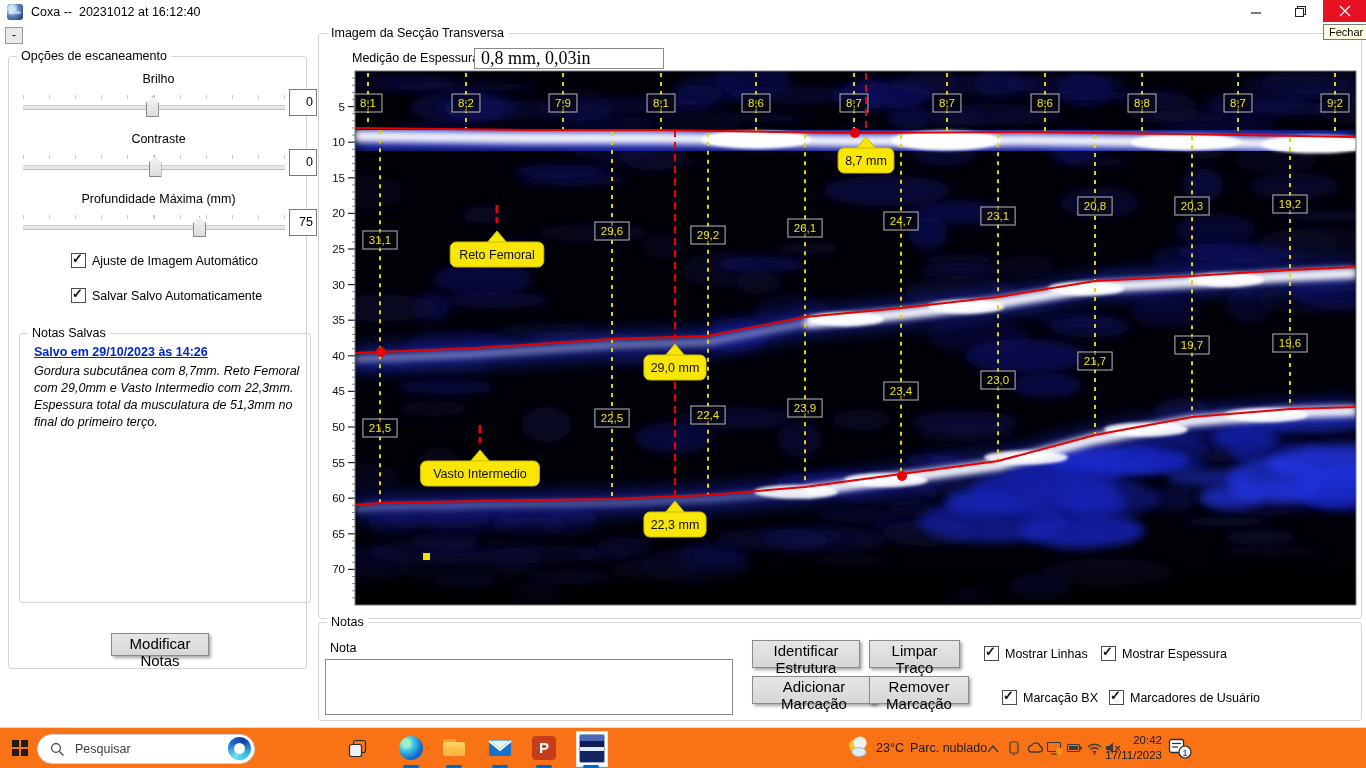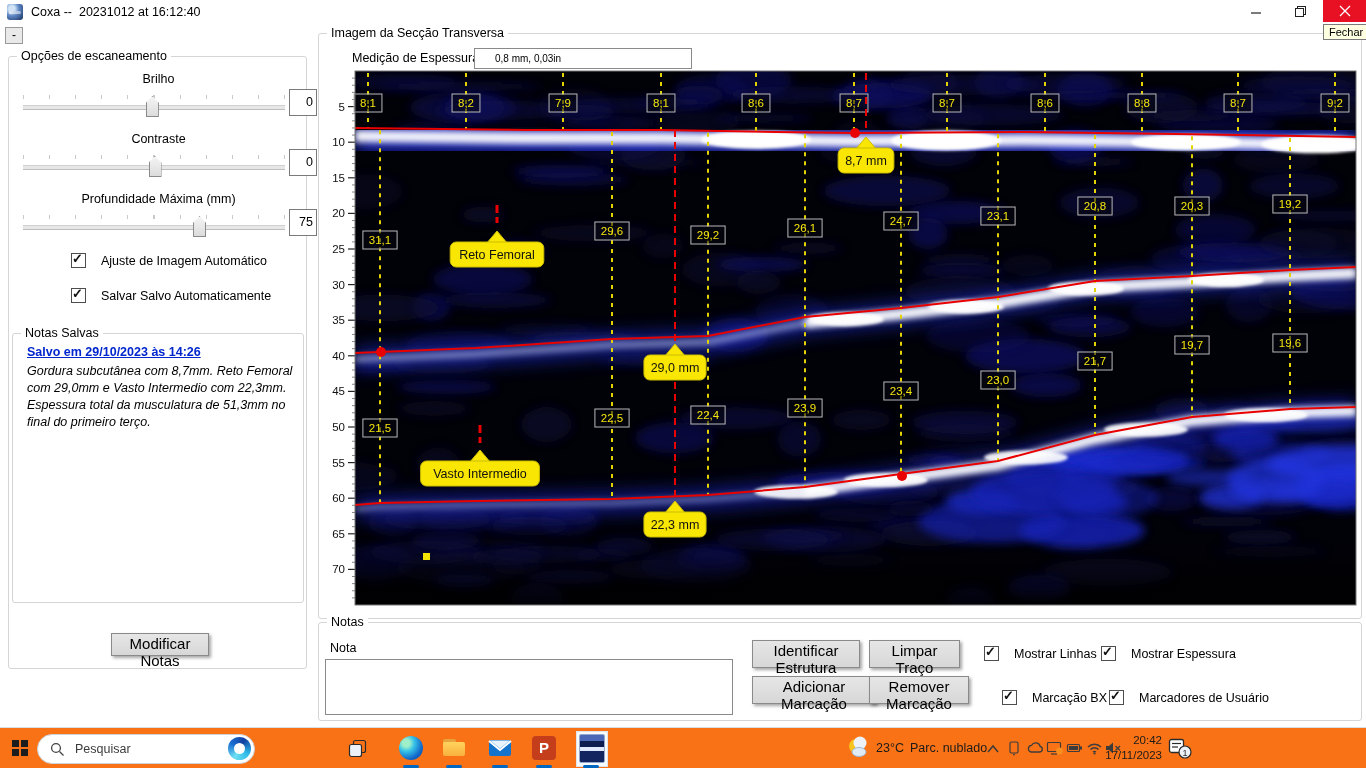--- a/index.html
+++ b/index.html
@@ -25,33 +25,33 @@
             border:1px solid #9a9a9a;font-size:12px;line-height:13px;text-align:center;}
   .slider-label{position:absolute;left:0;width:299px;text-align:center;font-size:12.5px;}
   .tickbar{position:absolute;left:14px;width:262px;height:4px;
            background:repeating-linear-gradient(90deg,#c9c9c9 0 1px,transparent 1px 26.1px);}
   .track{position:absolute;left:14px;width:262px;height:3px;background:#e7e7e7;
          border-top:1px solid #d0d0d0;border-bottom:1px solid #bdbdbd;}
   .thumb{position:absolute;width:11px;height:19px;background:linear-gradient(#f4f4f4,#dcdcdc);
          border:1px solid #8a8a8a;clip-path:polygon(0 32%,50% 0,100% 32%,100% 100%,0 100%);}
   .valuebox{position:absolute;left:280px;width:23px;height:25px;border:1px solid #7a7a7a;background:#fff;
             font-size:12.5px;text-align:right;line-height:25px;padding-right:3px;}
-  .cb{position:absolute;display:flex;align-items:center;gap:15px;font-size:12.5px;}
+  .cb{position:absolute;display:flex;align-items:center;gap:6px;font-size:12.5px;}
   .cbbox{width:13px;height:13px;border:1px solid #4d4d4d;background:#fff;position:relative;flex:0 0 13px;}
   .cbbox.checked::after{content:"✓";position:absolute;left:0px;top:-3px;font-size:13px;font-weight:bold;color:#111;}
   .notes-link{position:absolute;left:14px;top:343px;font-size:12.5px;font-weight:bold;color:#0026ce;
               text-decoration:underline;cursor:pointer;}
   .notes-body{position:absolute;left:14px;top:361px;width:282px;font-size:12.5px;font-style:italic;line-height:1.35;}
   .btn{position:absolute;background:linear-gradient(#e6e6e6,#d7d7d7);border:1px solid #8a8a8a;
        font-size:15px;font-family:"Liberation Sans",sans-serif;text-align:center;}
   .btn.shadow{box-shadow:2px 2px 3px rgba(0,0,0,.35);}
   
   .measure-label{position:absolute;left:352px;top:51px;font-size:12.5px;}
   .measure-input{position:absolute;left:474px;top:48px;width:176px;height:17px;border:1px solid #8a8a8a;
-                 font-size:10px;font-family:Liberation Sans, sans-serif;padding:1px 20px;}
+                 font-size:18px;font-family:Liberation Serif, serif;padding:1px 6px;}
   #us{position:absolute;left:326px;top:60px;}
   
   .nota-label{position:absolute;left:330px;top:641px;font-size:12.5px;}
   .nota-text{position:absolute;left:325px;top:659px;width:402px;height:50px;border:1px solid #8a8a8a;
              resize:none;font-family:"Liberation Sans",sans-serif;font-size:12px;}
   
   .taskbar{position:absolute;left:0;bottom:0;width:1366px;height:40px;background:#f97316;
            border-top:1px solid #d9dfe6;}
   .start{position:absolute;left:12px;top:12px;width:16px;height:16px;
          background:conic-gradient(#1d1d1d 0 100%);
@@ -135,21 +135,21 @@
 
     <div class="cb" style="left:62px;top:196px">
       <span class="cbbox checked"></span>
       <span>Ajuste de Imagem Automático</span>
     </div>
     <div class="cb" style="left:62px;top:231px">
       <span class="cbbox checked"></span>
       <span>Salvar Salvo Automaticamente</span>
     </div>
 
-    <div class="groupbox" style="left:3px;top:276px;width:290px;height:268px">
+    <div class="groupbox" style="left:10px;top:276px;width:290px;height:268px">
       <span class="gb-label">Notas Salvas</span>
       <a class="notes-link" style="top:11px">Salvo em 29/10/2023 às 14:26</a>
       <div class="notes-body" style="top:29px">Gordura subcutânea com 8,7mm. Reto Femoral com 29,0mm e Vasto Intermedio com 22,3mm. Espessura total da musculatura de 51,3mm no final do primeiro terço.</div>
     </div>
 
     <button class="btn shadow" style="left:102px;top:576px;width:98px;height:23px">Modificar Notas</button>
   </div>
 
   <div class="groupbox" style="left:318px;top:33px;width:1042px;height:584px">
     <span class="gb-label">Imagem da Secção Transversa</span>

